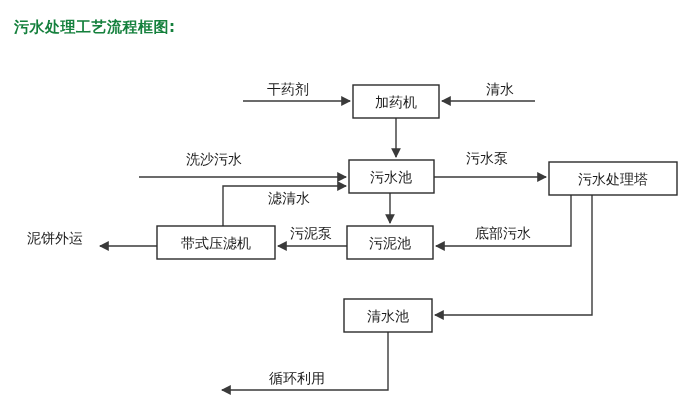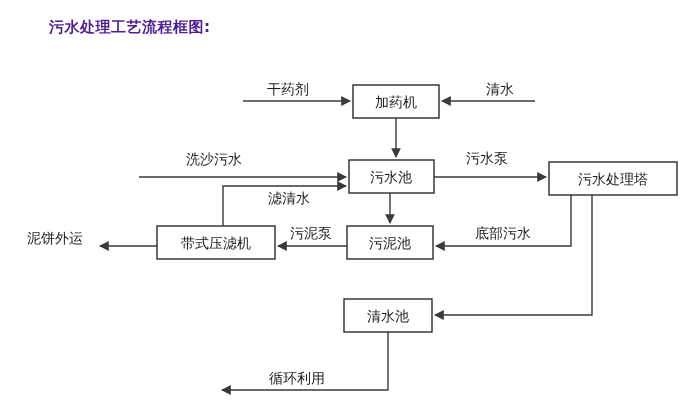--- a/index.html
+++ b/index.html
@@ -14,24 +14,23 @@
     background: #ffffff;
     font-family: "DejaVu Sans", sans-serif;
     overflow: hidden;
   }
   #title {
     position: absolute;
     left: 14px;
     top: 18px;
     font-size: 15px;
     font-weight: bold;
-    color: #4c1d95;
+    color: #15803d;
     letter-spacing: 0.5px;
     white-space: nowrap;
-    margin-left: 35px;
   }
   svg#flow {
     position: absolute;
     left: 0;
     top: 0;
     width: 700px;
     height: 420px;
   }
   svg#flow text {
     font-family: "DejaVu Sans", sans-serif;

